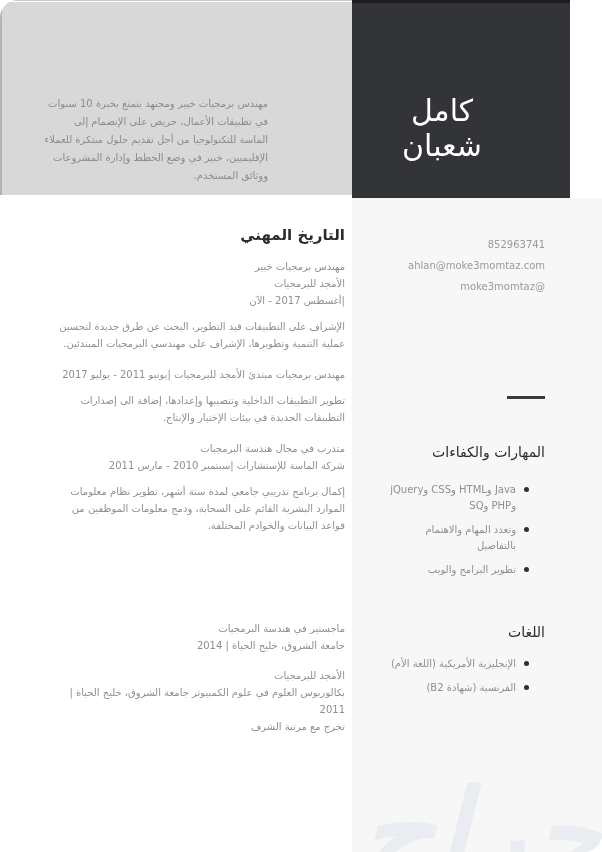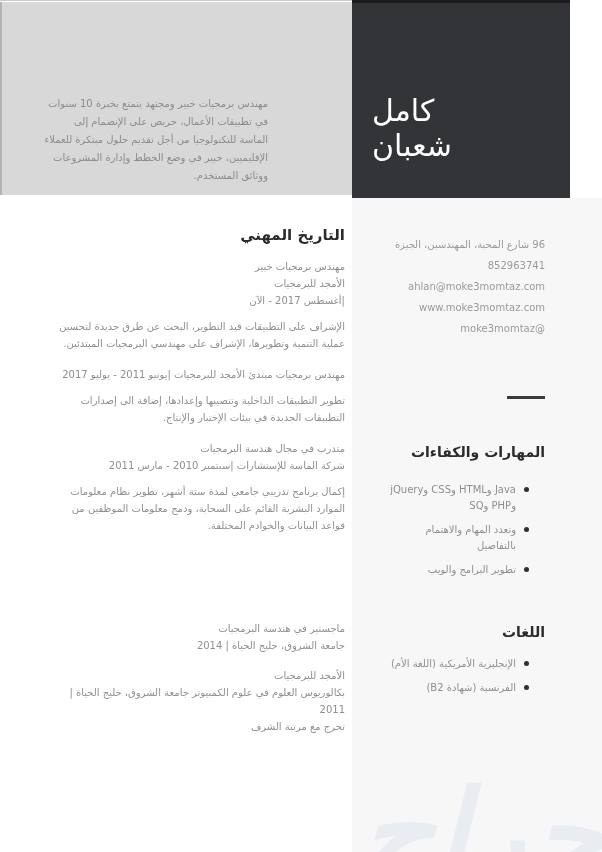--- a/index.html
+++ b/index.html
@@ -1,37 +1,37 @@
 <!DOCTYPE html>
 <html lang="ar"><head>
 <meta charset="utf-8">
 <style>
   html,body{margin:0;padding:0;background:#ffffff;}
   .page{
     position:relative;width:602px;height:852px;background:#ffffff;
-    overflow:hidden;font-family:"DejaVu Sans",sans-serif;
+    overflow:hidden;font-family:"DejaVu Sans",sans-serif;border-radius:18px;
   }
   .top-line{position:absolute;left:0;top:0;width:352px;height:1px;background:#c9c9c9;}
 
   
   .summary-panel{
     position:absolute;left:0;top:2px;width:352px;height:193px;
     background:#d8d8d8;border-left:2px solid #b3b3b3;box-sizing:border-box;
     display:flex;align-items:flex-end;direction:rtl;
   }
   .summary-text{
     margin:0;padding:0 84px 10px 42px;text-align:right;
     font-size:10px;line-height:18px;color:#8c8c8c;
   }
 
   
   .name-panel{
     position:absolute;left:352px;top:0;width:218px;height:198px;
     background:#333437;border-top:3px solid #1c1c1e;box-sizing:border-box;
-    direction:rtl;text-align:left;padding:90px 58px 8px 20px;color:#ffffff;
+    direction:rtl;text-align:center;padding:90px 58px 8px 20px;color:#ffffff;
   }
   .name-line{font-size:30px;line-height:35px;font-weight:normal;}
 
   
   .sidebar-bg{position:absolute;left:352px;top:198px;width:250px;height:654px;background:#f7f7f8;}
 
   
   .main-sec{position:absolute;right:257px;width:292px;direction:rtl;text-align:right;}
   .sec-heading{font-size:15px;font-weight:bold;color:#2b2b2b;margin:0 0 14px 0;}
   .line{font-size:10px;line-height:17px;color:#8f8f8f;}
@@ -41,21 +41,21 @@
   .edu{margin-bottom:13px;}
 
   
   .side-sec{position:absolute;right:57px;width:172px;direction:rtl;text-align:right;}
   #contact{top:234px;}
   .contact-line{font-size:10px;line-height:21px;color:#9a9a9a;}
   .ltr{direction:ltr;unicode-bidi:isolate;}
   .divider-bar{position:absolute;right:57px;top:396px;width:38px;height:3px;background:#3a3a3a;}
   #skills{top:444px;}
   #languages{top:624px;}
-  .side-heading{font-size:14px;font-weight:bold;color:#2b2b2b;margin:0 0 22px 0;}
+  .side-heading{font-size:14px;font-weight:normal;color:#2b2b2b;margin:0 0 22px 0;}
   #languages .side-heading{margin-bottom:9px;}
   ul.side-list{list-style:none;margin:16px;padding:0;}
   ul.side-list li{display:flex;gap:8px;font-size:10px;line-height:16px;color:#8f8f8f;margin-bottom:8px;}
   .bullet{flex:none;width:5px;height:5px;border-radius:50%;background:#2f2f2f;margin-top:5px;}
 
   
   .watermark{
     position:absolute;right:-4px;bottom:-40px;z-index:3;
     font-size:118px;line-height:1;font-weight:bold;font-style:italic;
     letter-spacing:6px;color:#e9edf2;direction:rtl;pointer-events:none;
@@ -109,24 +109,22 @@
     </div>
 
     <div class="edu">
       <div class="line">الأمجد للبرمجيات</div>
       <div class="line">بكالوريوس العلوم في علوم الكمبيوتر جامعة الشروق، خليج الحياة | 2011</div>
       <div class="line">تخرج مع مرتبة الشرف</div>
     </div>
   </section>
 
   <section class="side-sec" id="contact">
-    <div class="contact-line">96 شارع المحبة، المهندسين، الجيزة</div>
     <div class="contact-line">852963741</div>
     <div class="contact-line ltr">ahlan@moke3momtaz.com</div>
-    <div class="contact-line ltr">www.moke3momtaz.com</div>
     <div class="contact-line ltr">moke3momtaz@</div>
   </section>
 
   <div class="divider-bar"></div>
 
   <section class="side-sec" id="skills">
     <h3 class="side-heading">المهارات والكفاءات</h3>
     <ul class="side-list">
       <li>
         <span class="bullet"></span>

